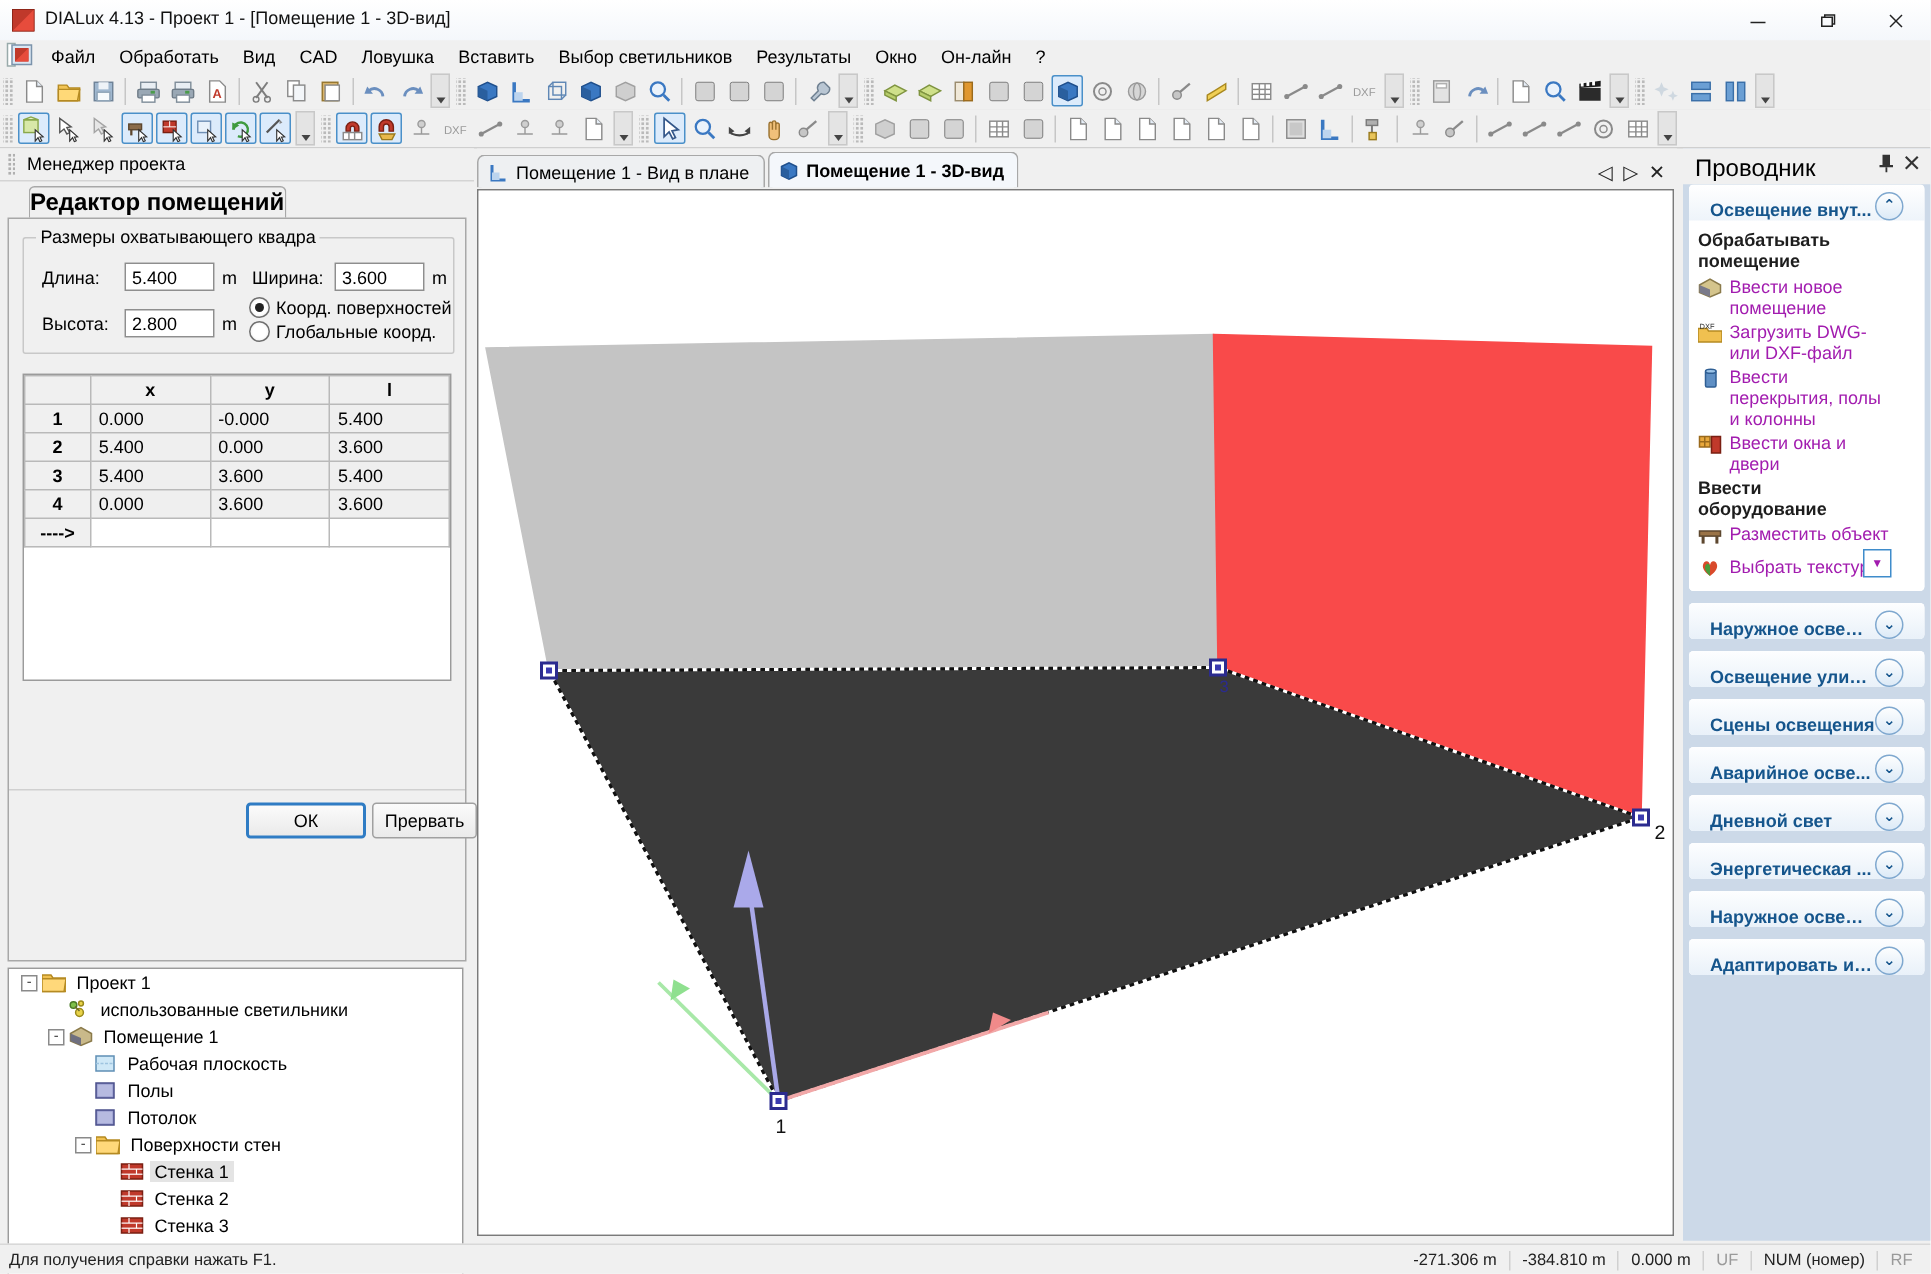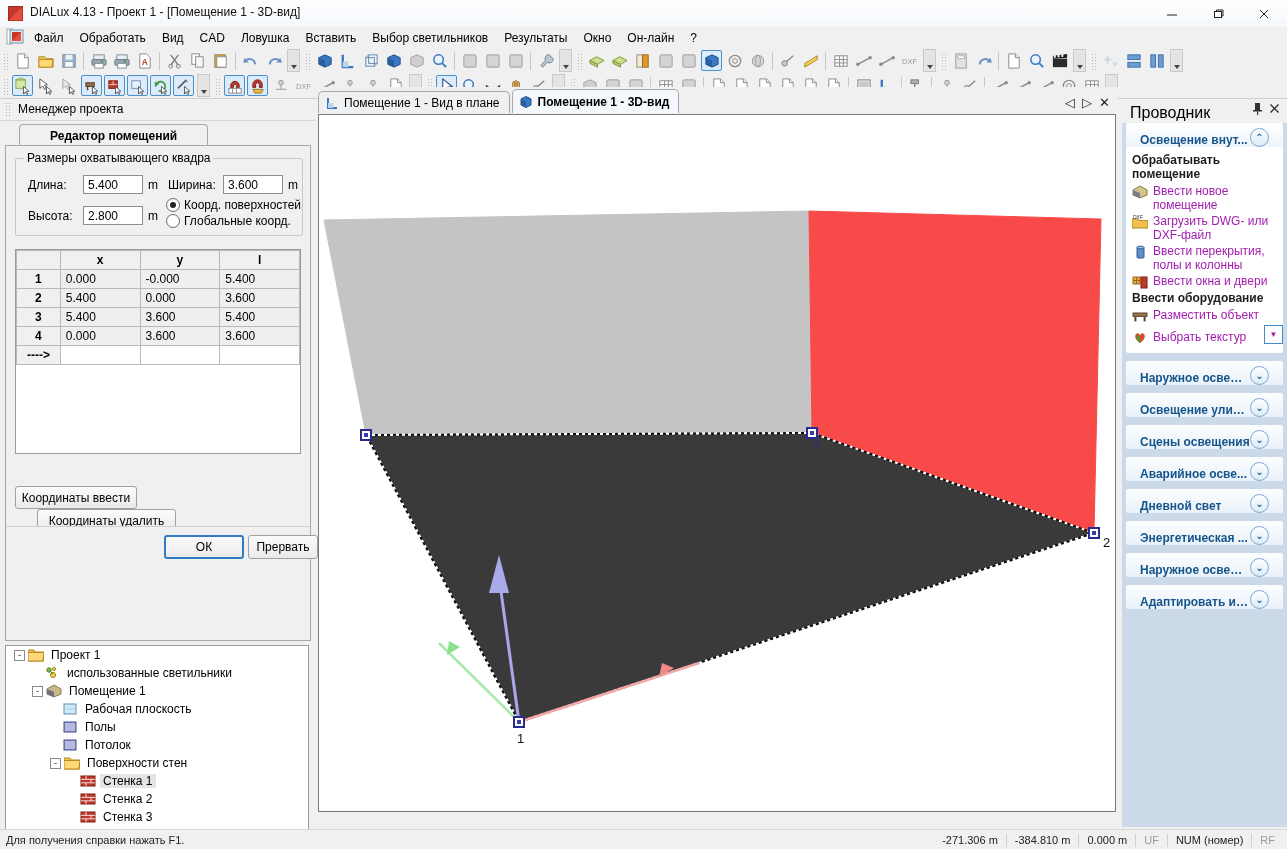--- a/index.html
+++ b/index.html
@@ -17,21 +17,21 @@
     background:linear-gradient(#ffffff,#f4f7fb);}
   .titlebar .tb-icon{position:absolute;left:8px;top:6px;width:15px;height:15px;}
   .titlebar .tb-text{position:absolute;left:30px;top:5px;font-size:12px;color:#111;
     white-space:nowrap;}
   .wbtns{position:absolute;right:0;top:0;height:27px;display:flex;}
   .wbtn{width:46px;height:27px;display:flex;align-items:center;justify-content:center;
     font-size:14px;color:#222;cursor:default;}
 
   
   .menubar{position:absolute;left:0;top:27px;width:1287px;height:21px;
-    background:#f0f0f0;display:flex;align-items:center;text-align:right;}
+    background:#f0f0f0;display:flex;align-items:center;}
   .menu-appicon{width:22px;height:19px;margin-left:4px;position:relative;}
   .menu-item{padding:2px 8px;font-size:12px;color:#000;white-space:nowrap;cursor:default;}
   .minmax{position:absolute;right:4px;top:27px;height:21px;display:flex;align-items:center;}
   .minmax span{width:18px;text-align:center;font-size:12px;color:#333;}
 
   
   .toolbar{position:absolute;left:0;width:1287px;height:25px;background:#f0f0f0;
     border-bottom:1px solid #e2e2e2;display:flex;align-items:center;}
   .tb1{top:48px;}
   .tb2{top:73px;border-bottom:1px solid #cfcfcf;}
@@ -48,23 +48,23 @@
   
   .leftpanel{position:absolute;left:0;top:99px;width:316px;height:728px;background:#f0f0f0;}
   .pm-header{position:absolute;left:0;top:0;width:316px;height:21px;
     background:#f0f0f0;border-bottom:1px solid #d4d4d4;}
   .pm-header .gr{position:absolute;left:5px;top:3px;width:5px;height:15px;
     background-image:radial-gradient(#b0b0b0 40%,transparent 41%);background-size:3px 3px;}
   .pm-header span{position:absolute;left:18px;top:3px;font-size:12px;}
 
   .editor{position:absolute;left:5px;top:25px;width:306px;height:516px;}
   .tabstrip{position:absolute;left:0;top:0;width:306px;height:22px;}
-  .etab{position:absolute;left:14px;top:0;height:22px;padding:0 30px;
+  .etab{position:absolute;left:14px;top:0;height:22px;padding:0 0;
     background:#f0f0f0;border:1px solid #a8a8a8;border-bottom:none;
-    border-radius:4px 4px 0 0;font-weight:bold;font-size:12px;
+    border-radius:4px 4px 0 0;font-weight:bold;font-size:16px;
     display:flex;align-items:center;}
   .ebody{position:absolute;left:0;top:21px;width:304px;height:494px;
     background:#f0f0f0;border:1px solid #a8a8a8;}
 
   .group{position:absolute;left:9px;top:12px;width:286px;height:76px;
     border:1px solid #c8c8c8;border-radius:2px;}
   .group-title{position:absolute;left:8px;top:-8px;background:#f0f0f0;
     padding:0 3px;font-size:12px;}
   .fld-lbl{position:absolute;font-size:12px;}
   .tinput{position:absolute;background:#fff;border:1px solid #8e8e8e;
@@ -100,21 +100,21 @@
   .tnode{position:relative;height:18px;display:flex;align-items:center;font-size:12px;
     white-space:nowrap;}
   .tnode .ic{width:16px;height:15px;margin-right:4px;flex:0 0 auto;position:relative;}
   .tnode .lbl{padding:0 3px;}
   .tnode .lbl.sel{background:#e4e4e4;}
   .expander{width:9px;height:9px;border:1px solid #8a8a8a;background:#fff;
     display:inline-flex;align-items:center;justify-content:center;font-size:9px;
     line-height:7px;flex:0 0 auto;margin-right:3px;color:#333;font-family:"DejaVu Sans",sans-serif;}
 
   
-  .center{position:absolute;left:318px;top:87px;width:800px;height:728px;background:#f0f0f0;}
+  .center{position:absolute;left:318px;top:99px;width:800px;height:728px;background:#f0f0f0;}
   .doctabs{position:absolute;left:0;top:4px;height:22px;display:flex;align-items:flex-end;}
   .dtab{height:21px;padding:0 9px 0 6px;margin-right:2px;background:#eef0f2;
     border:1px solid #a8a8a8;border-bottom:none;border-radius:5px 5px 0 0;
     display:flex;align-items:center;font-size:12px;white-space:nowrap;}
   .dtab.active{background:#f4f7fb;height:23px;font-weight:bold;position:relative;z-index:3;}
   .dtab .dic{width:14px;height:14px;margin-right:5px;flex:0 0 auto;}
   .navbtns{position:absolute;right:8px;top:8px;display:flex;align-items:center;gap:7px;
     font-size:13px;color:#222;}
   .viewport{position:absolute;left:0;top:27px;width:798px;height:698px;background:#fff;
     border:1px solid #7a7a7a;box-sizing:border-box;overflow:hidden;}
@@ -129,21 +129,21 @@
   .rp-scroll{position:absolute;left:0;top:24px;width:165px;height:704px;overflow:hidden;
     background:#ccd9e8;}
   .sect{margin:0 4px 8px 4px;background:#fff;border-radius:3px;overflow:hidden;}
   .sect-head{height:24px;display:flex;align-items:flex-end;padding:0 14px;
     background:linear-gradient(#ffffff,#eef4fa);font-weight:bold;font-size:12px;
     color:#15558c;position:relative;}
   .sect-head .tx{flex:1;overflow:hidden;white-space:nowrap;text-overflow:ellipsis;}
   .chev{width:17px;height:17px;border-radius:50%;border:1px solid #7fa8cf;
     background:linear-gradient(#fdfefe,#dceaf7);display:flex;align-items:center;
     justify-content:center;font-size:10px;color:#15558c;flex:0 0 auto;}
-  .sect-body{padding:4px 0 7px 6px;background:#fff;}
+  .sect-body{padding:4px 22px 7px 6px;background:#fff;}
   .grp-title{font-weight:bold;font-size:12px;color:#1d1d1d;line-height:14px;margin:2px 0 3px 0;}
   .lnk{display:flex;align-items:flex-start;margin:2px 0;font-size:12px;color:#a21caf;
     line-height:14px;}
   .lnk .ic{width:17px;height:15px;margin-right:4px;flex:0 0 auto;position:relative;top:1px;}
   .lnk .tx{flex:1;}
   .texrow{display:flex;align-items:flex-end;}
   .drop{width:17px;height:17px;border:1px solid #3f8ccb;background:#fff;
     display:flex;align-items:center;justify-content:center;font-size:8px;flex:0 0 auto;}
   .sect.collapsed .sect-head{background:linear-gradient(#fdfeff,#e9f1f9);}
 
@@ -893,24 +893,20 @@
                 <tr>
       <td class="rh">----&gt;</td>
       <td class="blank"></td>
       <td class="blank"></td>
       <td class="blank"></td>
                 </tr>
               </tbody>
           </table>
         </div>
 
-        <div class="btnrow">
-          <div class="btn" style="width:122px">Координаты ввести</div>
-          <div class="btn" style="width:139px;margin-left:22px">Координаты удалить</div>
-        </div>
 
         <div class="okrow">
           <div class="btn primary" style="position:absolute;left:158px;top:8px;width:80px;height:24px">ОК</div>
           <div class="btn" style="position:absolute;left:242px;top:8px;width:70px;height:24px">Прервать</div>
         </div>
 
       </div>
     </div>
 
     <div class="tree" id="projtree">

